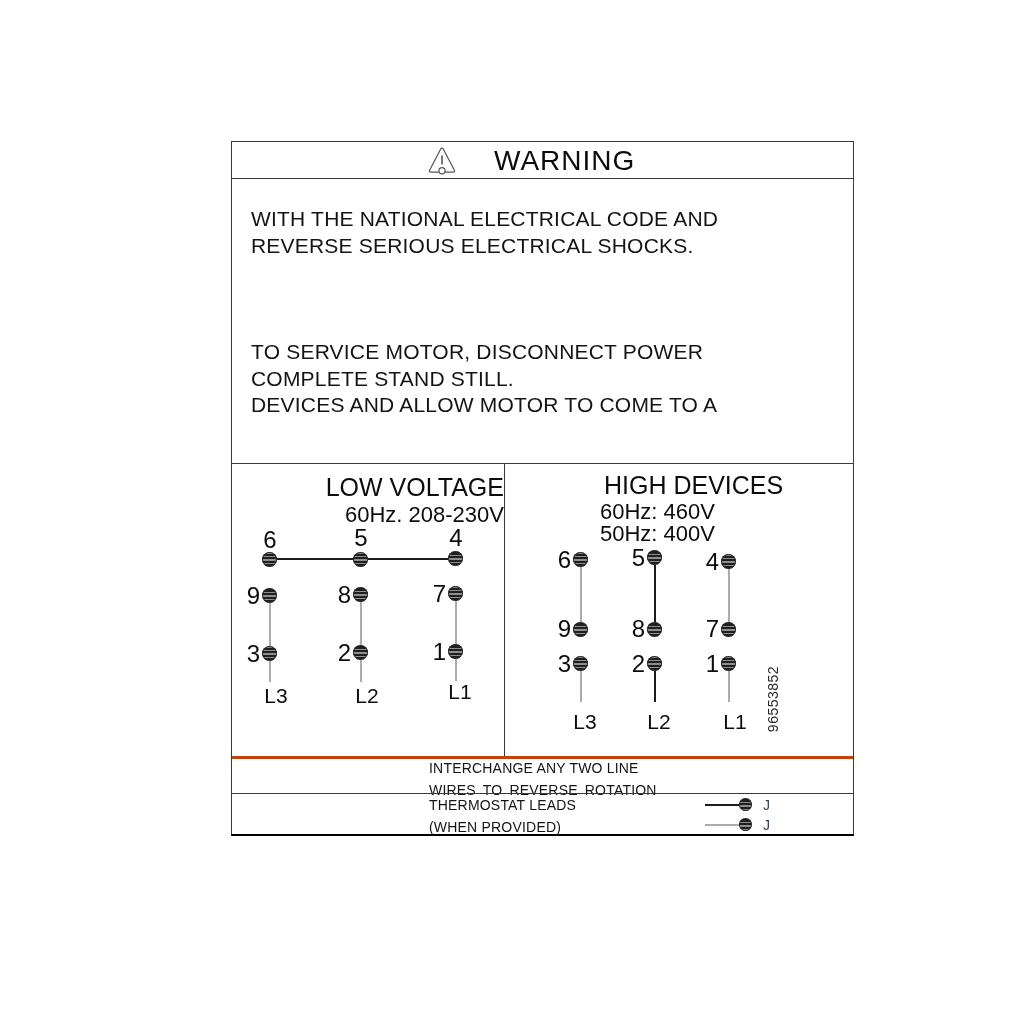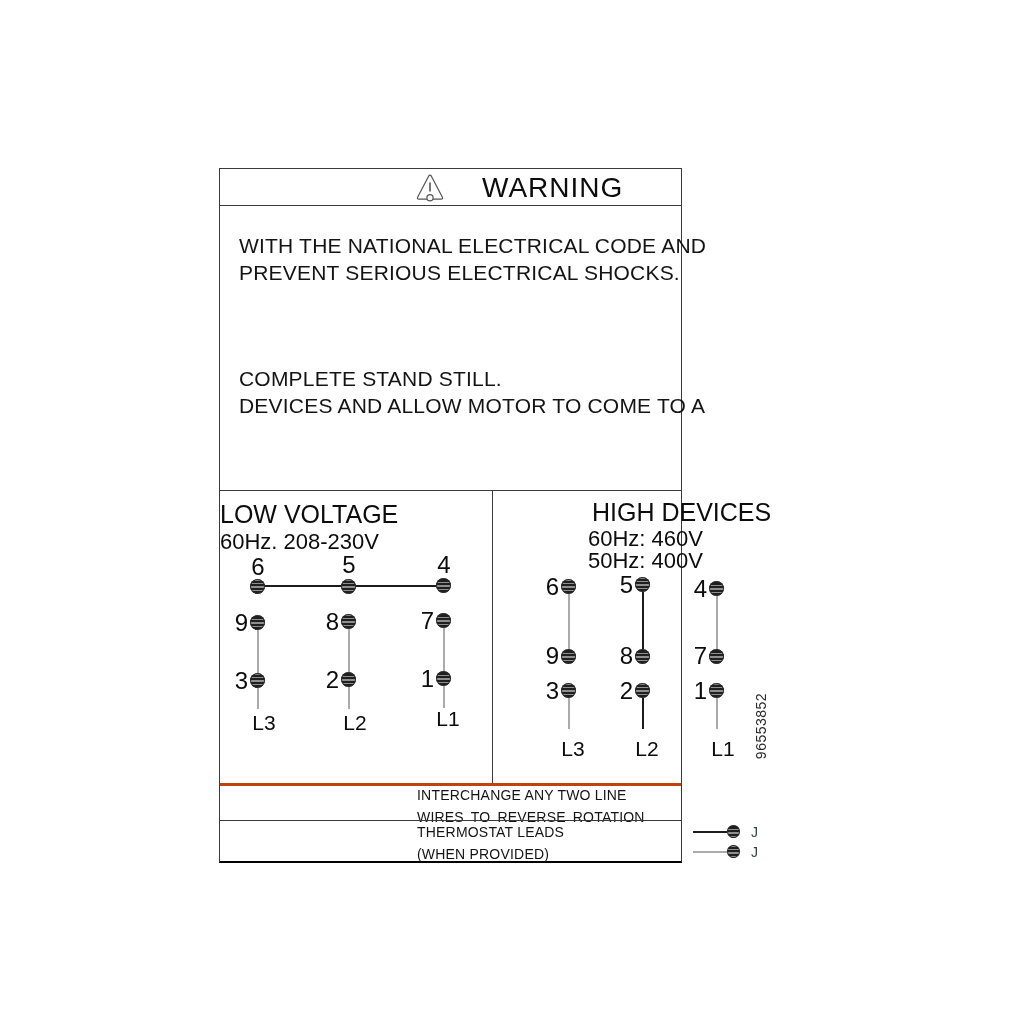--- a/index.html
+++ b/index.html
@@ -1,40 +1,40 @@
 <!DOCTYPE html>
 <html><head>
 <meta charset="utf-8">
 <style>
   html,body{margin:0;padding:0;background:#ffffff;}
   body{width:1024px;height:1024px;position:relative;overflow:hidden;
        font-family:"Liberation Sans", sans-serif;color:#1a1a1a;
        -webkit-font-smoothing:antialiased;}
-  .label{position:absolute;left:219px;top:141px;width:463px;height:695px;
+  .label{position:absolute;left:231px;top:141px;width:623px;height:695px;
          box-sizing:border-box;background:#fff;
-         border:1px solid #3a3a3a;border-bottom:2px solid #000;margin-top:27px;}
+         border:1px solid #3a3a3a;border-bottom:2px solid #000;}
   
   .titlebar{position:absolute;left:0;top:0;width:100%;height:37px;
             box-sizing:border-box;border-bottom:1px solid #3a3a3a;}
   .warn-title{position:absolute;left:262px;top:3px;font-size:28px;
               letter-spacing:1px;color:#0c0c0c;}
   .alert-tri{position:absolute;left:195px;top:4px;}
   
   .para{position:absolute;left:19px;font-size:21px;line-height:26.5px;
         color:#141414;letter-spacing:0.2px;white-space:nowrap;}
   .p1{top:64px;}
   .p2{top:197px;}
   
   .diagrams{position:absolute;left:0;top:321px;width:100%;height:293px;
             box-sizing:border-box;border-top:1px solid #3a3a3a;}
   .divider-v{position:absolute;left:272px;top:0;width:1px;height:100%;
              background:#3a3a3a;}
   .sec-title{position:absolute;font-size:25px;color:#0c0c0c;white-space:nowrap;}
   .sec-sub{position:absolute;font-size:22px;color:#0c0c0c;white-space:nowrap;}
-  .lv-center{left:0;width:272px;text-align:left;}
+  .lv-center{left:0;width:272px;text-align:right;}
   .num{position:absolute;font-size:24px;line-height:24px;color:#0c0c0c;}
   .num.r{width:24px;text-align:right;}
   .num.c{width:24px;text-align:center;}
   .dot{position:absolute;width:15px;height:15px;border-radius:50%;
        background:repeating-linear-gradient(to bottom,#8f8f8f 0 1.5px,#1f1f1f 1.5px 3.6px);
        box-shadow:inset 0 0 0 1px #2a2a2a;}
   .dot.sm{width:13px;height:13px;}
   .vline{position:absolute;width:2px;background:#ababab;}
   .vline.dark{width:1.5px;background:#1c1c1c;}
   .hline{position:absolute;height:1.5px;background:#1c1c1c;}
@@ -63,23 +63,24 @@
       <path d="M13.6 3.2 L2.6 24.2 Q1.8 26.2 3.9 26.2 L26.1 26.2 Q28.2 26.2 27.4 24.2 L16.4 3.2 Q15 1.2 13.6 3.2 Z" fill="none" stroke="#555" stroke-width="1.2" stroke-linejoin="round"></path>
       <line x1="15" y1="9.5" x2="15" y2="18.5" stroke="#555" stroke-width="1.6"></line>
       <circle cx="15" cy="24.8" r="3.1" fill="#ffffff" stroke="#555" stroke-width="1.2"></circle>
     </svg>
     <div class="warn-title">WARNING</div>
   </div>
 
   <div>
     <div class="para p1">
       <div>WITH THE NATIONAL ELECTRICAL CODE AND</div>
-      <div>PREVENT SERIOUS ELECTRICAL SHOCKS.</div>
+      <div>REVERSE SERIOUS ELECTRICAL SHOCKS.</div>
     </div>
     <div class="para p2">
+      <div>TO SERVICE MOTOR, DISCONNECT POWER</div>
       <div>COMPLETE STAND STILL.</div>
       <div>DEVICES AND ALLOW MOTOR TO COME TO A</div>
     </div>
   </div>
 
   <div class="diagrams">
     <div class="divider-v"></div>
 
     <div>
       <div class="sec-title lv-center" style="top:9px;">LOW VOLTAGE</div>

